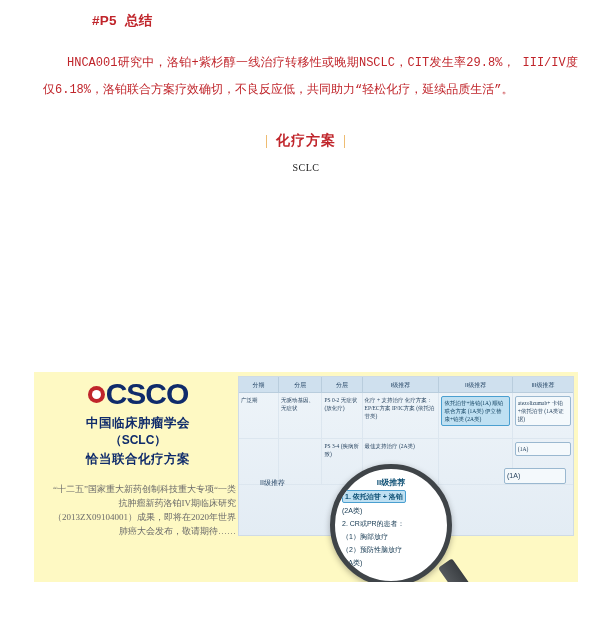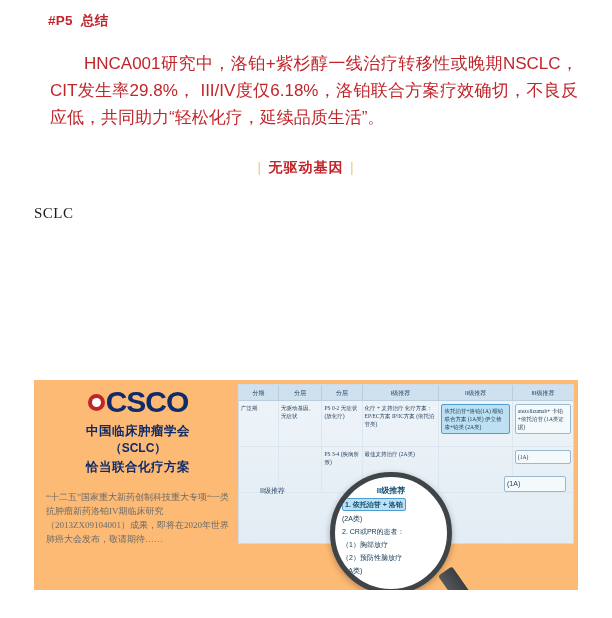--- a/index.html
+++ b/index.html
@@ -20,73 +20,73 @@
 
   
   .heading {
     margin: 12px 0 0 48px;
     font-family: "Liberation Sans", sans-serif;
     font-size: 13.5px;
     font-weight: bold;
     color: #c0252b;
     letter-spacing: 0.3px;
   }
-  .heading .tag { margin-right: 8px; }
+  .heading .tag { margin-right: 8px; margin-left: 44px; }
 
   
   .body-block {
     margin: 18px 34px 0 34px;
   }
   p.para {
     margin: 0 0 4px 0;
     font-size: 14.5px;
     line-height: 27px;
     color: #1b1b1b;
     text-align: justify;
     text-indent: 2em;
   }
   p.para-red {
-    margin: 20px 0 0 16px;
-    font-size: 17px;
+    margin: 20px 0 0 9px;
+    font-size: 12px;
     line-height: 27px;
     color: #c0252b;
     text-align: justify;
     text-indent: 2em;
-    font-family: Liberation Sans, sans-serif;
+    font-family: Liberation Mono, monospace;
   }
   .tip-line {
     margin-top: 28px;
     text-align: center;
     color: #c0252b;
     font-size: 14px;
     font-weight: bold;
     letter-spacing: 1px;
   }
   .tip-line .bar {
     color: #e8a33d;
     font-weight: normal;
     margin: 0 7px;
   }
   .sclc-line {
-    margin-top: 28px;
-    text-align: left;
-    font-size: 15px;
+    margin-top: 12px;
+    text-align: center;
+    font-size: 10px;
     color: #1b1b1b;
     font-family: "Liberation Serif", serif;
     letter-spacing: 0.5px;
   }
 
   
   .figure {
     position: absolute;
     left: 34px;
-    top: 368px;
+    top: 360px;
     width: 544px;
     height: 210px;
-    background: #fdba74;
+    background: #fef9c3;
     overflow: hidden;
   }
   .fig-left {
     position: absolute;
     left: 6px;
     top: 6px;
     width: 196px;
     text-align: center;
   }
   .csco-logo {
@@ -134,21 +134,21 @@
     font-size: 12.5px;
     font-weight: bold;
     color: #0f2b6b;
     letter-spacing: 0.5px;
   }
   .csco-note {
     margin-top: 14px;
     font-size: 9px;
     line-height: 14px;
     color: #6b6b6b;
-    text-align: left;
+    text-align: right;
     padding-left: 6px;
   }
 
   
   .fig-table {
     position: absolute;
     left: 204px;
     top: 4px;
     width: 336px;
     height: 160px;
@@ -289,21 +289,21 @@
 
 <div class="page">
 
   <div class="heading">
     <span class="tag">#P5</span><span>总结</span>
   </div>
 
   <div class="body-block">
     <p class="para-red">HNCA001研究中，洛铂+紫杉醇一线治疗转移性或晚期NSCLC，CIT发生率29.8%，     III/IV度仅6.18%，洛铂联合方案疗效确切，不良反应低，共同助力“轻松化疗，延续品质生活”。</p>
     <div class="tip-line">
-      <span class="bar">|</span><span>无驱动基因</span><span class="bar">|</span>
+      <span class="bar">|</span><span>化疗方案</span><span class="bar">|</span>
     </div>
     <div class="sclc-line">SCLC</div>
   </div>
 
   <div class="figure">
 
     <div class="fig-left">
       <div class="csco-logo">
         <span class="mark"></span><span>CSCO</span>
       </div>

